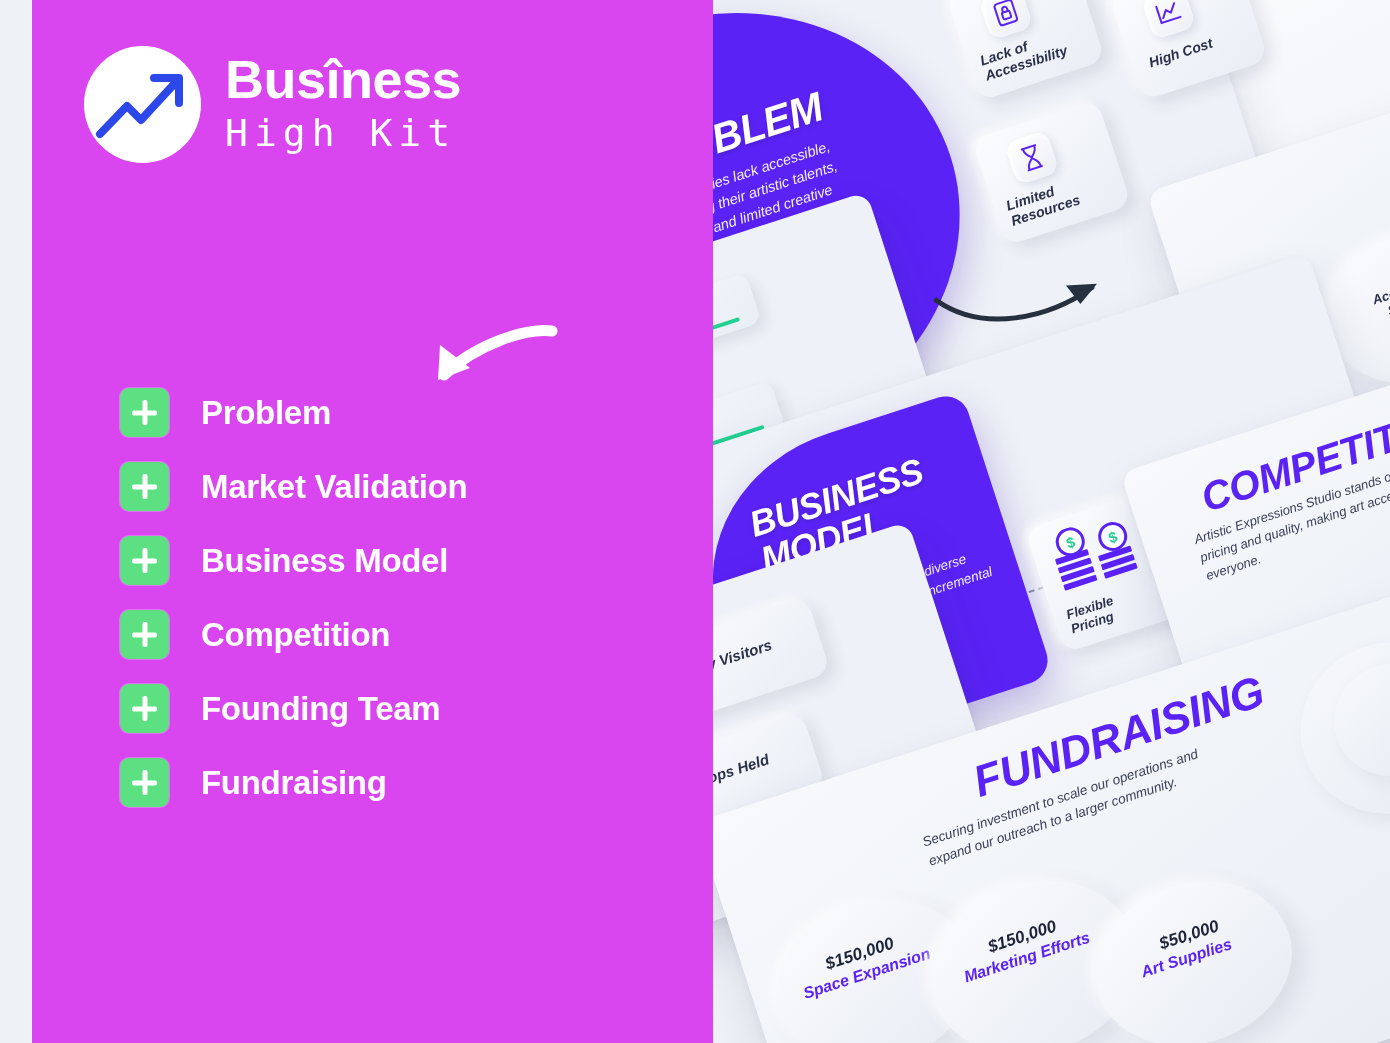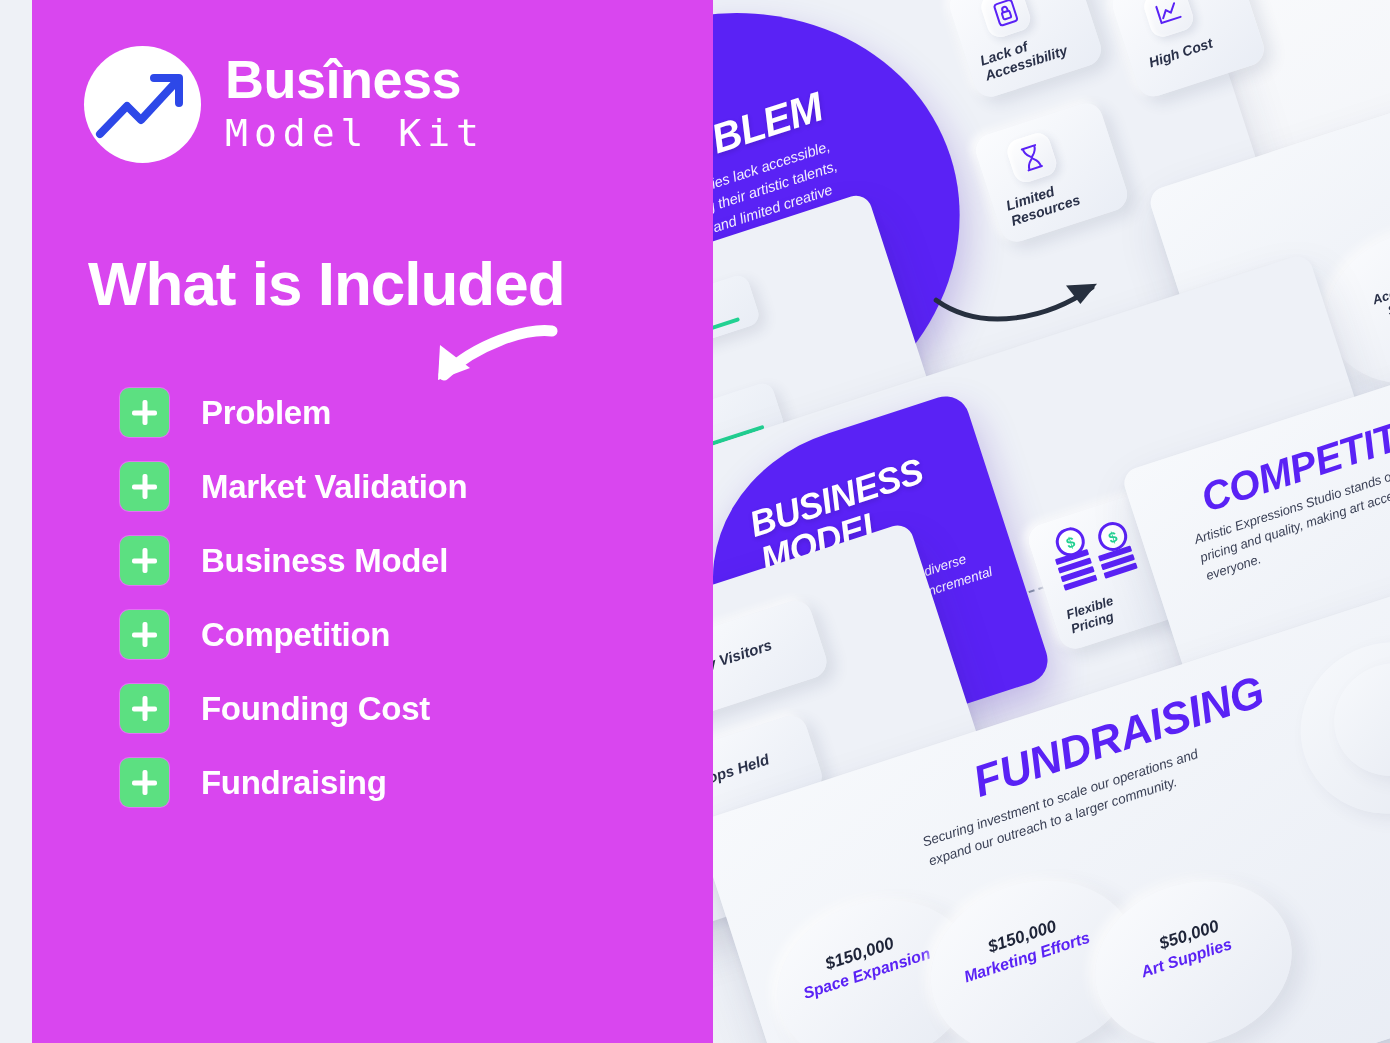--- a/index.html
+++ b/index.html
@@ -158,25 +158,24 @@
     <div class="brand-mark">
       <span>
         <svg width="117" height="117" viewBox="0 0 117 117">
           <path d="M16 88 L43 60 L57 74 L92 36" fill="none" stroke="#2d48e8" stroke-width="8" stroke-linecap="round" stroke-linejoin="round"></path>
           <path d="M70 32 L95 32 L95 57" fill="none" stroke="#2d48e8" stroke-width="8" stroke-linecap="round" stroke-linejoin="round"></path>
         </svg>
       </span>
     </div>
     <div class="brand-text">
       <div class="brand-title">Busîness</div>
-      <div class="brand-sub">Model Kit</div>
+      <div class="brand-sub">High Kit</div>
     </div>
   </div>
 
-  <div class="included-title">What is Included</div>
 
   <span class="curve-arrow">
     <svg width="150" height="85" viewBox="0 0 150 85">
       <path d="M138 13 C112 10 62 26 30 57" fill="none" stroke="#ffffff" stroke-width="11" stroke-linecap="round"></path>
       <path d="M24 62 L26 27 L56 50 Z" fill="#ffffff"></path>
     </svg>
   </span>
 
   <div class="feature-list">
 
@@ -196,21 +195,21 @@
       <span class="feature-label">Business Model</span>
     </div>
 
     <div class="feature-row">
       <span class="plus-box"></span>
       <span class="feature-label">Competition</span>
     </div>
 
     <div class="feature-row">
       <span class="plus-box"></span>
-      <span class="feature-label">Founding Cost</span>
+      <span class="feature-label">Founding Team</span>
     </div>
 
 
     <div class="feature-row">
       <span class="plus-box"></span>
       <span class="feature-label">Fundraising</span>
     </div>
 
   </div>
 </div>

